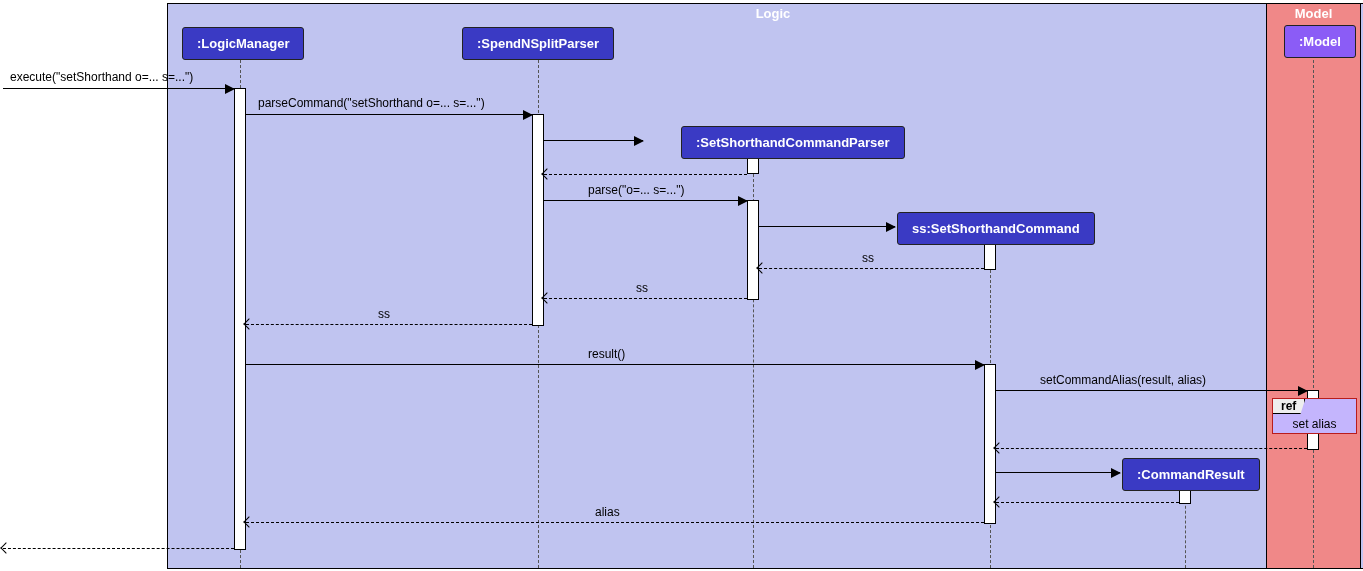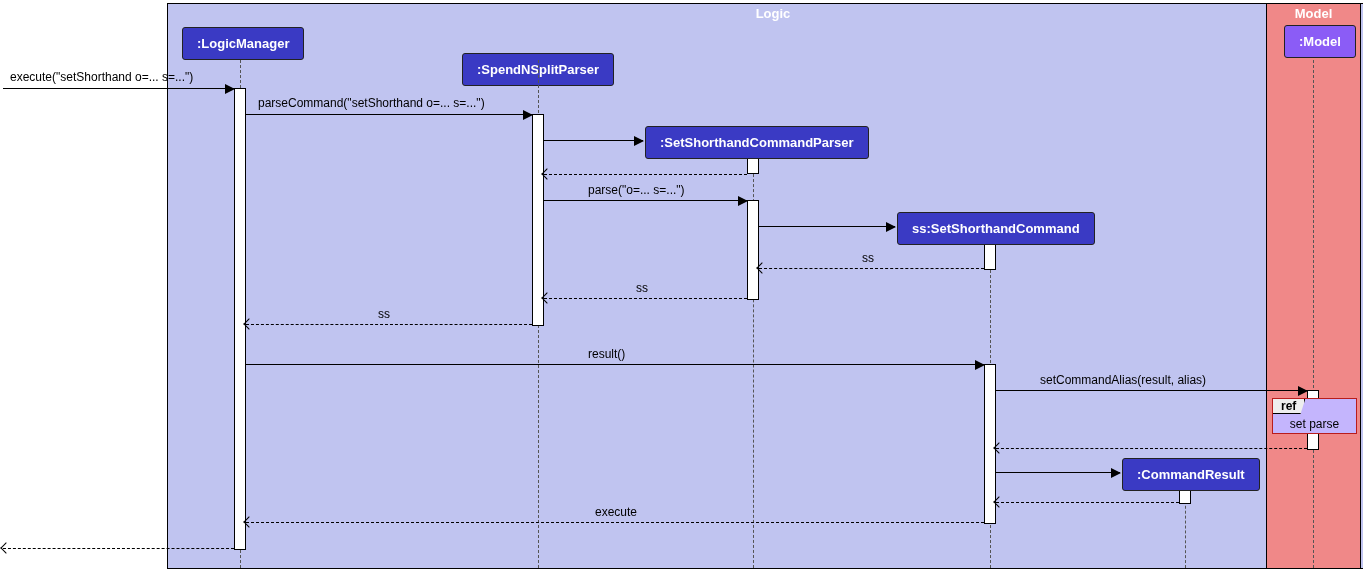--- a/index.html
+++ b/index.html
@@ -108,40 +108,40 @@
 
 <div class="frame" style="left:167px; top:3px; width:1212px; height:566px; background:#c0c4f0;">
   <div class="frame-title">Logic</div>
 </div>
 
 <div class="frame" style="left:1266px; top:3px; width:95px; height:566px; background:#f08888;">
   <div class="frame-title">Model</div>
 </div>
 
 <div class="participant" style="left:182px; top:27px;">:LogicManager</div>
-<div class="participant" style="left:462px; top:27px;margin-top:26px;">:SpendNSplitParser</div>
+<div class="participant" style="left:462px; top:27px;">:SpendNSplitParser</div>
 <div class="participant" style="left:1284px; top:25px; background:#8b5cf6;">:Model</div>
 
 <div class="lifeline" style="left:240px; top:60px; height:508px;"></div>
 <div class="lifeline" style="left:538px; top:60px; height:508px;"></div>
 <div class="lifeline" style="left:753px; top:154px; height:414px;"></div>
 <div class="lifeline" style="left:990px; top:240px; height:328px;"></div>
 <div class="lifeline" style="left:1185px; top:486px; height:82px;"></div>
 <div class="lifeline" style="left:1313px; top:60px; height:508px;"></div>
 
 <div class="activation" style="left:234px; top:88px; height:462px;"></div>
 <div class="activation" style="left:532px; top:114px; height:212px;"></div>
 <div class="activation" style="left:747px; top:154px; height:20px;"></div>
 <div class="activation" style="left:747px; top:200px; height:100px;"></div>
 <div class="activation" style="left:984px; top:240px; height:30px;"></div>
 <div class="activation" style="left:984px; top:364px; height:160px;"></div>
 <div class="activation" style="left:1307px; top:390px; height:60px;"></div>
 <div class="activation" style="left:1179px; top:486px; height:18px;"></div>
 
-<div class="participant" style="left:645px; top:126px;">:SetShorthandCommandParser</div>
+<div class="participant" style="left:681px; top:126px;">:SetShorthandCommandParser</div>
 <div class="participant" style="left:897px; top:212px;">ss:SetShorthandCommand</div>
 <div class="participant" style="left:1122px; top:458px;">:CommandResult</div>
 
 <div class="msg solid" style="left:3px; top:88px; width:231px;">
   <div class="arrow-r"></div>
 </div>
 <div class="msg-label" style="left:10px; top:70px;">execute("setShorthand o=... s=...")</div>
 
 <div class="msg solid" style="left:246px; top:114px; width:286px;">
   <div class="arrow-r"></div>
@@ -198,22 +198,22 @@
   <div class="arrow-r"></div>
 </div>
 
 <div class="msg dashed" style="left:996px; top:502px; width:183px;">
   <div class="arrow-l-open"></div>
 </div>
 
 <div class="msg dashed" style="left:246px; top:522px; width:738px;">
   <div class="arrow-l-open"></div>
 </div>
-<div class="msg-label" style="left:595px; top:505px;">execute</div>
+<div class="msg-label" style="left:595px; top:505px;">alias</div>
 
 <div class="msg dashed" style="left:3px; top:548px; width:231px;">
   <div class="arrow-l-open"></div>
 </div>
 
 <div class="ref-box" style="left:1272px; top:398px; width:85px; height:36px;">
   <div class="ref-tab">ref</div>
-  <div class="ref-text">set parse</div>
+  <div class="ref-text">set alias</div>
 </div>
 
 </body></html>

